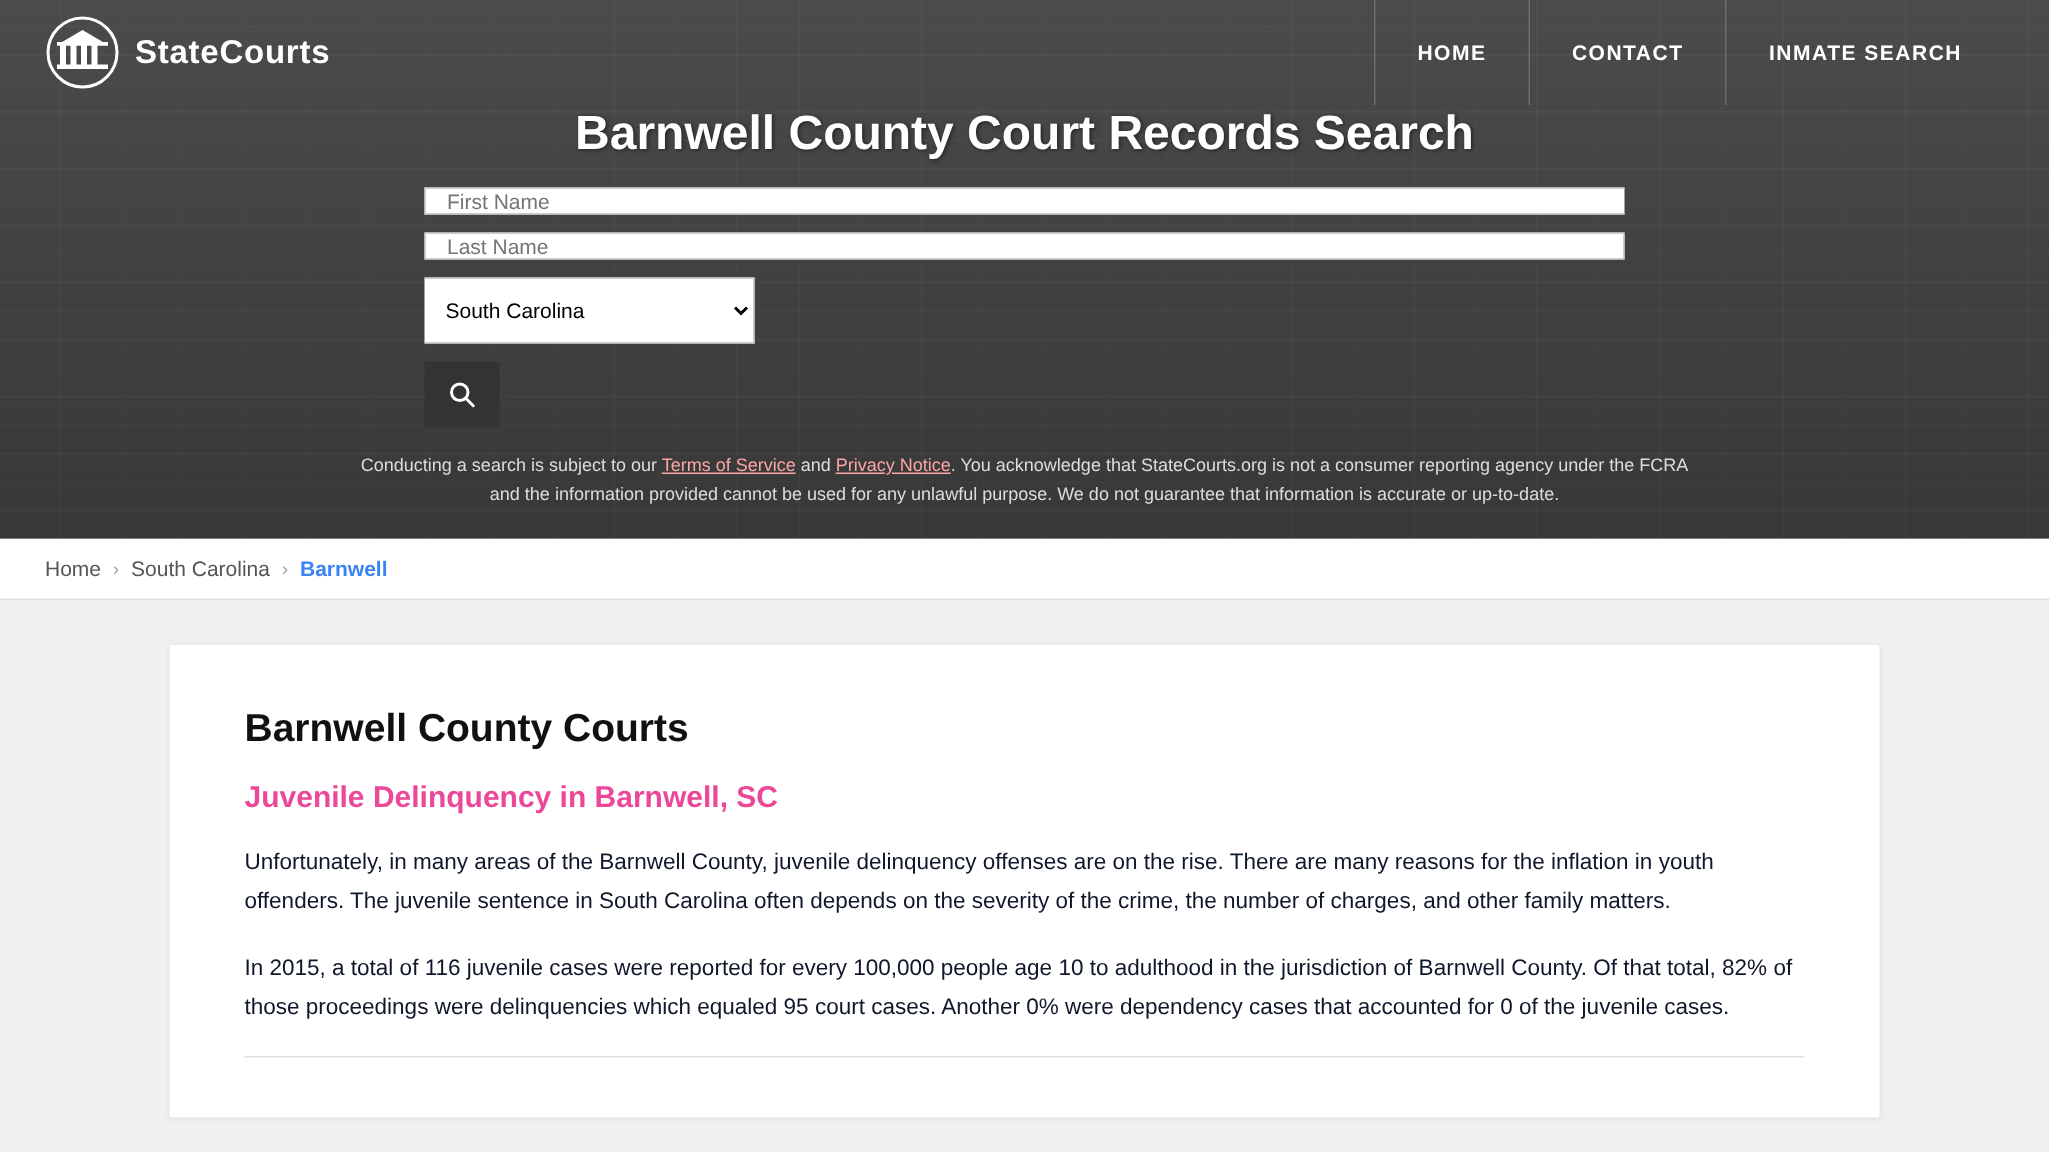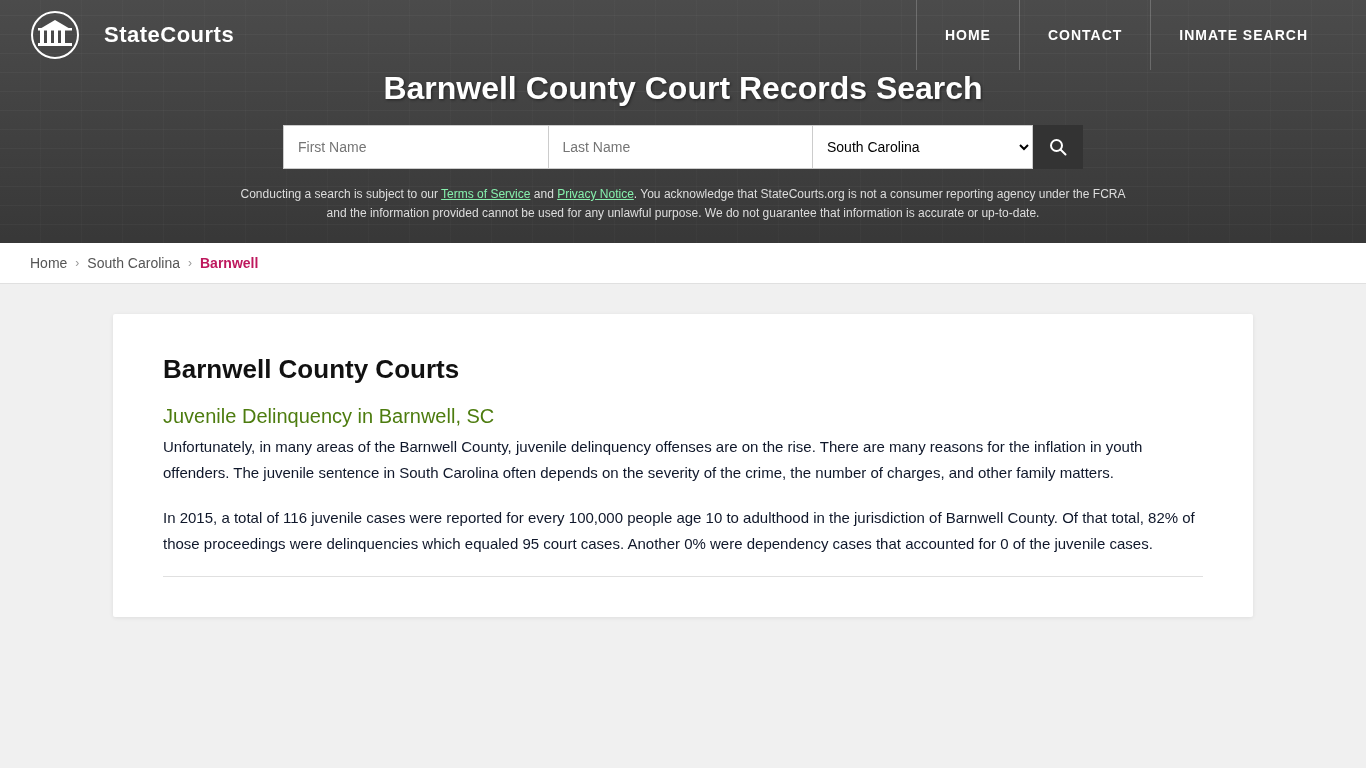--- a/index.html
+++ b/index.html
@@ -21,21 +21,21 @@
       height: 70px;
       z-index: 2;
     }
     .logo-area {
       position: absolute;
       left: 30px;
       top: 50%;
       transform: translateY(-50%);
       display: flex;
       align-items: center;
-      gap: 24px;
+      gap: 10px;
       text-decoration: none;
     }
     .logo-icon {
       width: 50px;
       height: 50px;
     }
     .logo-text {
       color: #fff;
       font-size: 22px;
       font-weight: bold;
@@ -69,23 +69,24 @@
     .header-title {
       color: #fff;
       font-size: 32px;
       font-weight: bold;
       margin-bottom: 18px;
       text-shadow: 1px 1px 3px rgba(0,0,0,0.5);
     }
     .search-bar {
       display: flex;
       justify-content: center;
-      gap: 0;
+      gap: 12px;
       max-width: 800px;
       margin: 0 auto 16px;
+      flex-direction: column;
     }
     .search-input {
       flex: 1;
       height: 44px;
       padding: 0 14px;
       border: 1px solid #ccc;
       font-size: 14px;
       outline: none;
       background: #fff;
     }
@@ -115,21 +116,21 @@
       font-size: 18px;
     }
     .disclaimer {
       color: #ddd;
       font-size: 12px;
       max-width: 900px;
       margin: 0 auto;
       line-height: 1.6;
     }
     .disclaimer a {
-      color: #86efac;
+      color: #fca5a5;
       text-decoration: underline;
     }
 
     
     .breadcrumb {
       background: #fff;
       border-bottom: 1px solid #e0e0e0;
       padding: 12px 30px;
       display: flex;
       align-items: center;
@@ -139,21 +140,21 @@
     .breadcrumb a {
       color: #555;
       text-decoration: none;
     }
     .breadcrumb-sep {
       color: #999;
       font-size: 12px;
     }
     .breadcrumb-current {
       font-weight: bold;
-      color: #be185d;
+      color: #3b82f6;
     }
 
     
     .main-container {
       max-width: 1180px;
       margin: 30px auto;
       padding: 0 20px;
     }
     .content-card {
       background: #fff;
@@ -162,23 +163,23 @@
       box-shadow: 0 1px 4px rgba(0,0,0,0.08);
     }
     .content-card h1 {
       font-size: 26px;
       font-weight: bold;
       color: #111;
       margin-bottom: 20px;
     }
     .content-card h2 {
       font-size: 20px;
-      font-weight: normal;
-      color: #4d7c0f;
-      margin-bottom: 6px;
+      font-weight: bold;
+      color: #ec4899;
+      margin-bottom: 18px;
     }
     .content-card p {
       font-size: 15px;
       color: #0f172a;
       line-height: 1.7;
       margin-bottom: 20px;
     }
     .content-card hr {
       border: none;
       border-top: 1px solid #e0e0e0;

